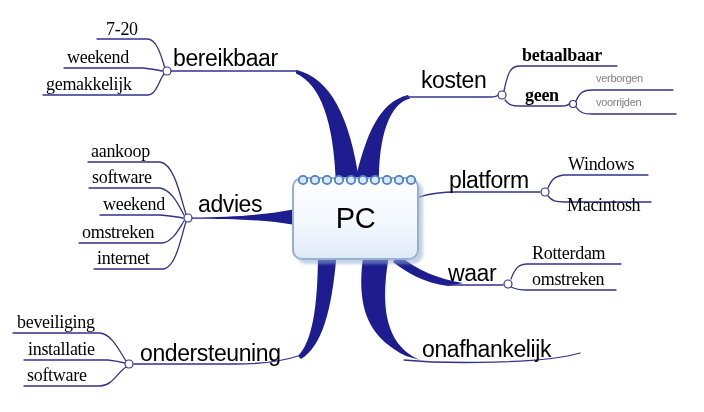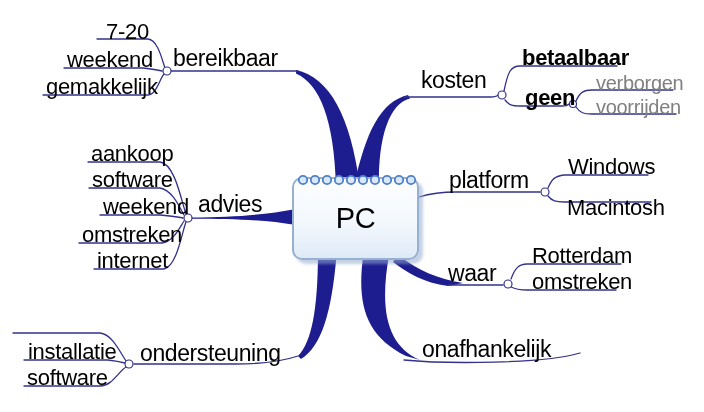--- a/index.html
+++ b/index.html
@@ -1,23 +1,23 @@
 <!DOCTYPE html>
 <html><head>
 <meta charset="utf-8">
 <style>
   html,body{margin:0;padding:0;background:#ffffff;}
   #stage{position:relative;width:704px;height:412px;background:#ffffff;overflow:hidden;
          font-family:"Liberation Sans",sans-serif;}
   #wires{position:absolute;left:0;top:0;z-index:1;}
   .lbl{position:absolute;white-space:nowrap;color:#000;z-index:3;line-height:1.1;cursor:default;}
   .t1{font-size:23px;letter-spacing:-0.4px;}
-  .t2{font-size:22px;letter-spacing:-0.3px;}
+  .t2{font-size:18px;letter-spacing:-0.3px;font-family:Liberation Serif, serif;}
   .bold{font-weight:bold;}
-  .t3{font-size:20px;color:#808080;letter-spacing:-0.3px;}
+  .t3{font-size:11px;color:#808080;letter-spacing:-0.3px;}
   #center-node{position:absolute;left:292px;top:177px;width:123px;height:79px;z-index:2;
     border:2px solid #96b0d2;border-radius:10px;
     background:linear-gradient(180deg,#fdfeff 0%,#f3f8fd 55%,#dfeaf7 100%);
     box-shadow:4px 4px 3px rgba(150,172,205,0.55);
     display:flex;align-items:center;justify-content:center;}
   #center-node .node-text{font-size:29px;color:#000;letter-spacing:-0.5px;}
   #rings{position:absolute;left:297px;top:171px;z-index:4;}
 </style>
 </head>
 <body>
@@ -111,20 +111,21 @@
   <div class="lbl t2" style="left:106px;top:20px">7-20</div>
   <div class="lbl t2" style="left:67px;top:48px">weekend</div>
   <div class="lbl t2" style="left:46px;top:75px">gemakkelijk</div>
 
   <div class="lbl t2" style="left:91px;top:142px">aankoop</div>
   <div class="lbl t2" style="left:92px;top:168px">software</div>
   <div class="lbl t2" style="left:103px;top:195px">weekend</div>
   <div class="lbl t2" style="left:82px;top:223px">omstreken</div>
   <div class="lbl t2" style="left:97px;top:249px">internet</div>
 
+  <div class="lbl t2" style="left:17px;top:313px">beveiliging</div>
   <div class="lbl t2" style="left:28px;top:340px">installatie</div>
   <div class="lbl t2" style="left:27px;top:366px">software</div>
 
   <div class="lbl t2 bold" style="left:522px;top:46px">betaalbaar</div>
   <div class="lbl t2 bold" style="left:525px;top:86px">geen</div>
   <div class="lbl t3" style="left:596px;top:72px">verborgen</div>
   <div class="lbl t3" style="left:596px;top:96px">voorrijden</div>
 
   <div class="lbl t2" style="left:568px;top:155px">Windows</div>
   <div class="lbl t2" style="left:567px;top:196px">Macintosh</div>

